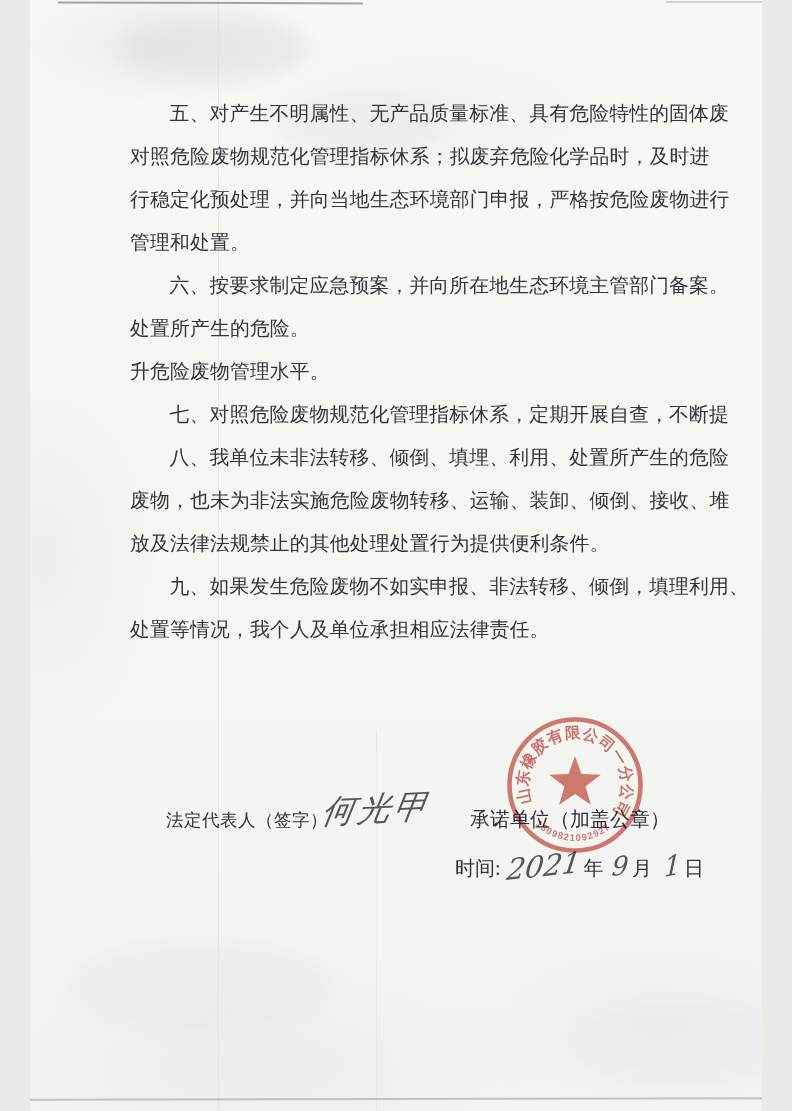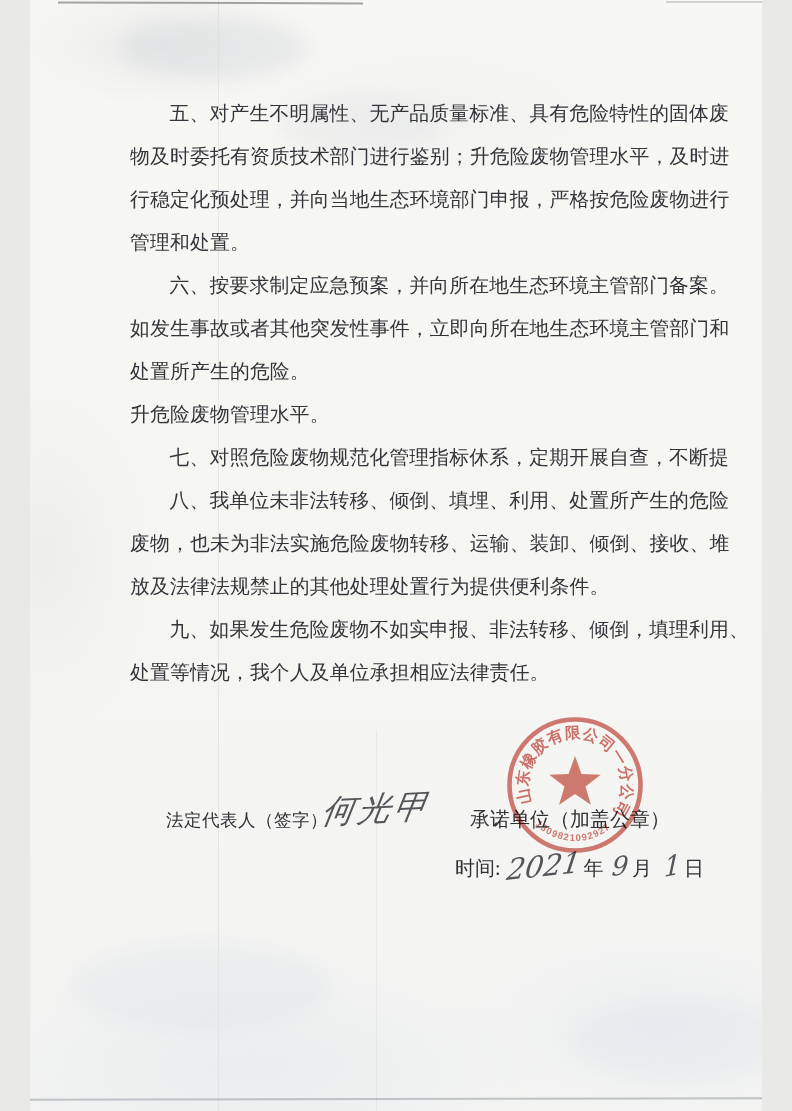--- a/index.html
+++ b/index.html
@@ -69,26 +69,25 @@
 
   <div class="smudge sm1"></div>
   <div class="smudge sm2"></div>
   <div class="smudge sm3"></div>
   <div class="smudge sm4"></div>
   <div class="art art-crease1"></div>
   <div class="art art-crease2"></div>
 
   <div class="body-text">
     <div class="line indent">五、对产生不明属性、无产品质量标准、具有危险特性的固体废</div>
-    <div class="line">物及时委托有资质技术部门进行鉴别；升危险废物管理水平，及时进</div>
+    <div class="line">对照危险废物规范化管理指标休系；拟废弃危险化学品时，及时进</div>
     <div class="line">行稳定化预处理，并向当地生态环境部门申报，严格按危险废物进行</div>
     <div class="line">管理和处置。</div>
 
     <div class="line indent">六、按要求制定应急预案，并向所在地生态环境主管部门备案。</div>
-    <div class="line">如发生事故或者其他突发性事件，立即向所在地生态环境主管部门和</div>
     <div class="line">处置所产生的危险。</div>
 
     <div class="line">升危险废物管理水平。</div>
     <div class="line indent">七、对照危险废物规范化管理指标休系，定期开展自查，不断提</div>
 
     <div class="line indent">八、我单位未非法转移、倾倒、填埋、利用、处置所产生的危险</div>
     <div class="line">废物，也未为非法实施危险废物转移、运输、装卸、倾倒、接收、堆</div>
     <div class="line">放及法律法规禁止的其他处理处置行为提供便利条件。</div>
 
     <div class="line indent">九、如果发生危险废物不如实申报、非法转移、倾倒，填理利用、</div>

